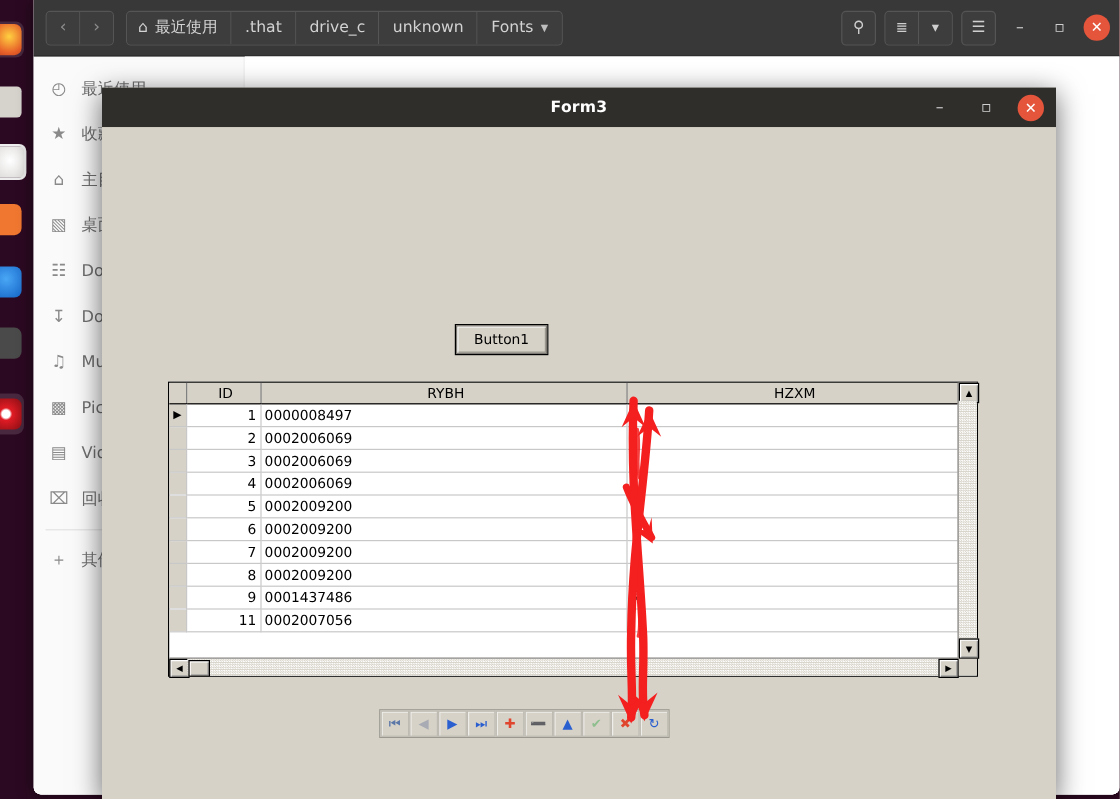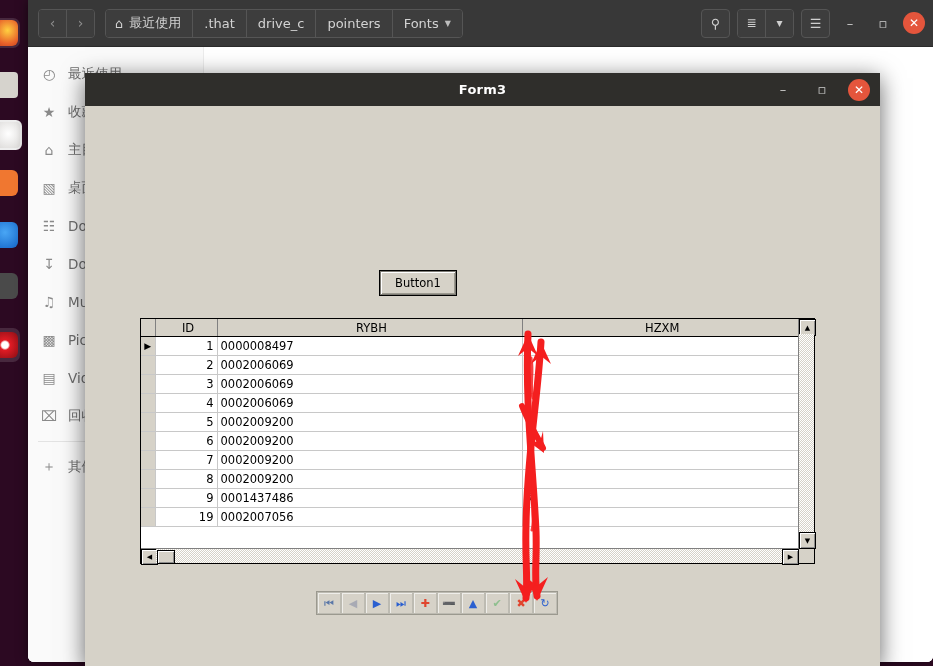--- a/index.html
+++ b/index.html
@@ -153,21 +153,21 @@
       <div class="nav-btn">›</div>
     </div>
 
     <div class="crumbs">
       <div class="crumb home">
         <span>⌂</span>
         <span>最近使用</span>
       </div>
       <div class="crumb">.that</div>
       <div class="crumb">drive_c</div>
-      <div class="crumb">pointers</div>
+      <div class="crumb">unknown</div>
       <div class="crumb">
         <span>Fonts</span>
         <span class="tiny-caret">▼</span>
       </div>
     </div>
 
     <div class="hdr-right">
       <div class="ic-btn">⚲</div>
       <div class="ic-pair">
         <div>≣</div>
@@ -316,21 +316,21 @@
                 <td></td>
               </tr>
               <tr>
                 <td class="ind"></td>
                 <td class="idc">9</td>
                 <td>0001437486</td>
                 <td>凤</td>
               </tr>
               <tr>
                 <td class="ind"></td>
-                <td class="idc">19</td>
+                <td class="idc">11</td>
                 <td>0002007056</td>
                 <td></td>
               </tr>
             </tbody>
         </table>
       </div>
 
       <div class="vsb">
         <div class="sb-arrow">▲</div>
         <div class="sb-track" style="position:absolute;top:15px;bottom:15px;left:0;right:0;"></div>

